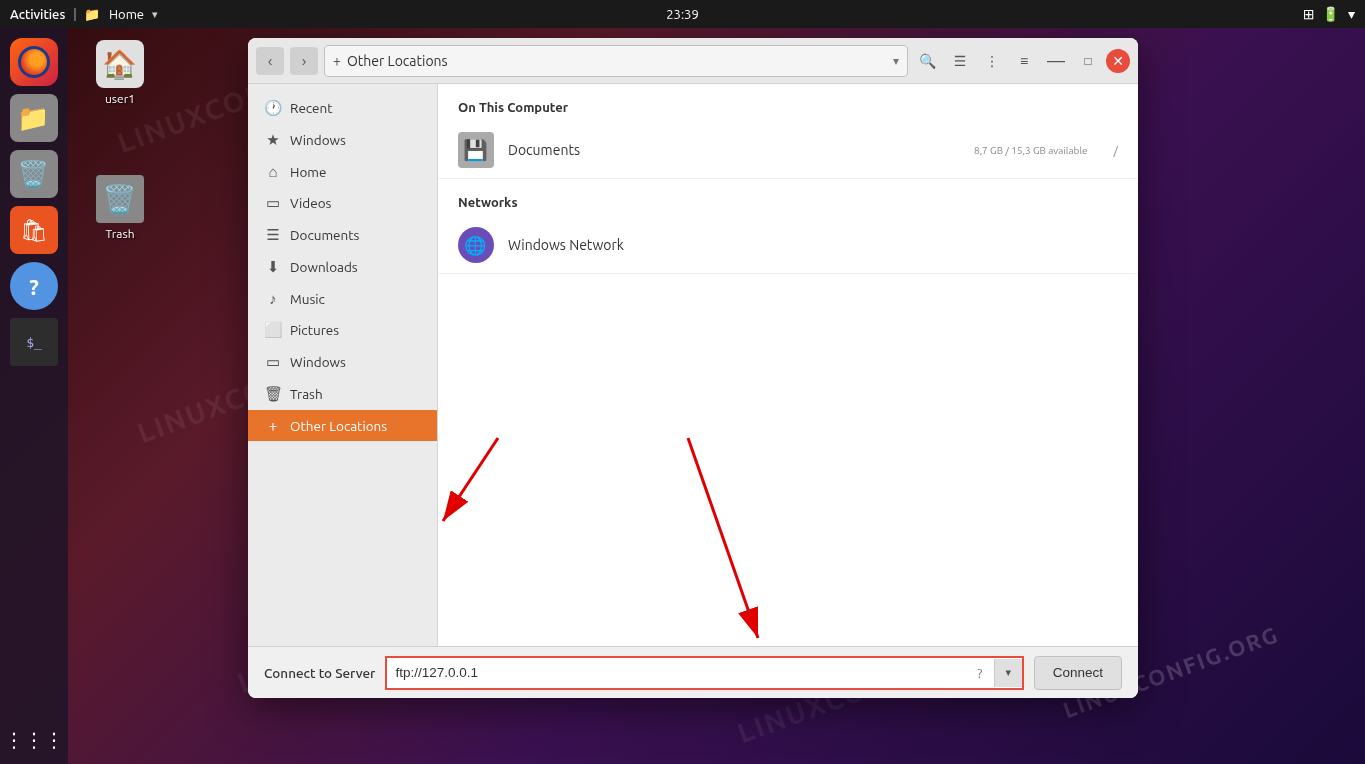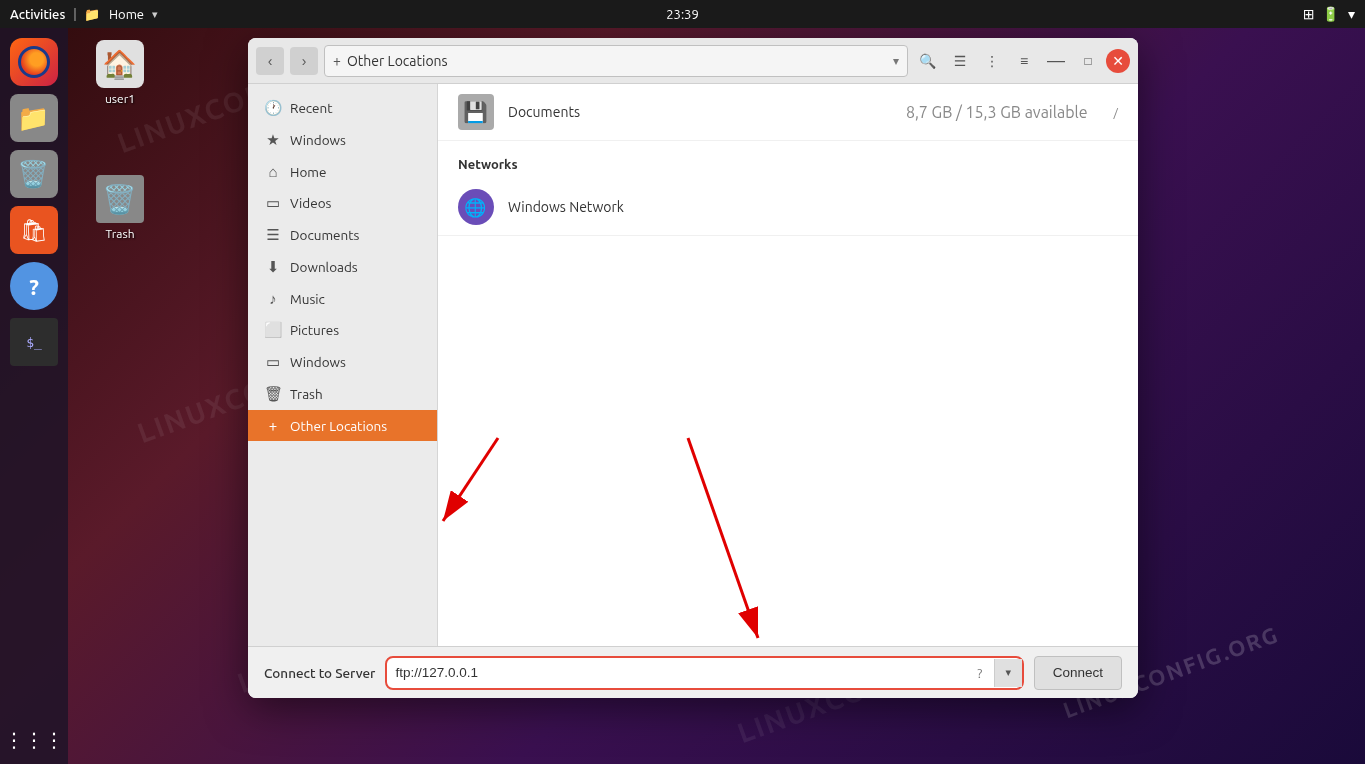--- a/index.html
+++ b/index.html
@@ -321,21 +321,21 @@
       cursor: pointer;
       border-bottom: 1px solid #f0f0f0;
       gap: 14px;
     }
     .file-name {
       font-size: 14px;
       color: #333;
       flex: 1;
     }
     .file-meta {
-      font-size: 16px;
+      font-size: 10px;
       color: #888;
     }
     .file-path {
       font-size: 12px;
       color: #888;
       margin-left: 12px;
     }
     .network-icon {
       width: 36px;
       height: 36px;
@@ -364,21 +364,21 @@
       font-size: 13.5px;
       color: #333;
       font-weight: 500;
       white-space: nowrap;
     }
     .server-input-wrapper {
       flex: 1;
       display: flex;
       align-items: center;
       border: 2px solid #e74c3c;
-      border-radius: 8px;
+      border-radius: 0;
       background: #fff;
       height: 34px;
     }
     .server-input {
       flex: 1;
       border: none;
       outline: none;
       padding: 0 8px;
       font-size: 13.5px;
       color: #333;
@@ -582,20 +582,21 @@
         <span class="sidebar-icon">🗑</span>
         <span>Trash</span>
       </div>
       <div class="sidebar-item active">
         <span class="sidebar-icon">+</span>
         <span>Other Locations</span>
       </div>
     </div>
 
     <div class="file-area">
+      <div class="section-header">On This Computer</div>
       <div class="file-item">
         <div class="hdd-icon">💾</div>
         <span class="file-name">Documents</span>
         <span class="file-meta">8,7 GB / 15,3 GB available</span>
         <span class="file-path">/</span>
       </div>
       <div class="section-header">Networks</div>
       <div class="file-item">
         <div class="network-icon">🌐</div>
         <span class="file-name">Windows Network</span>

